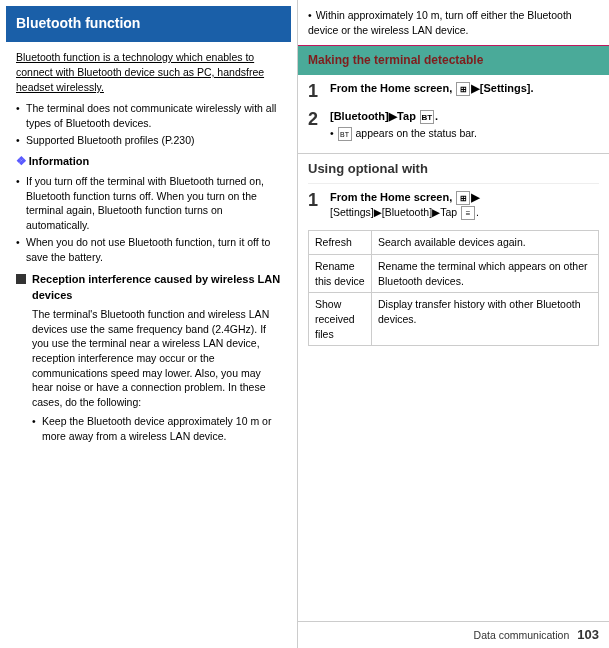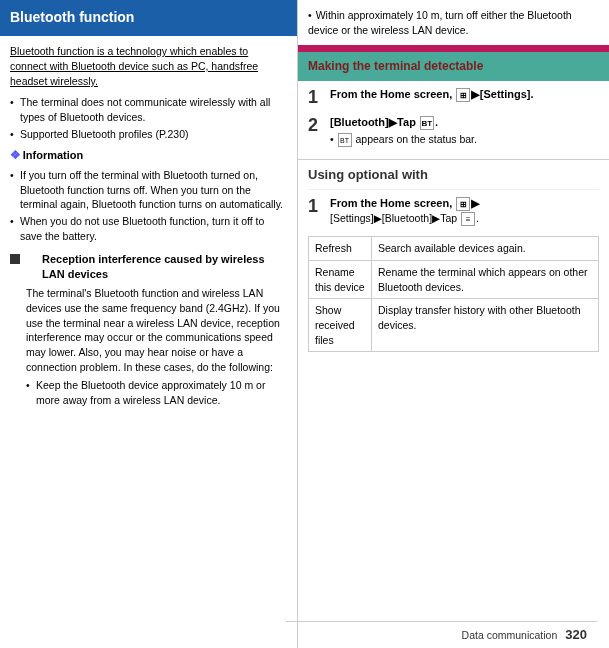--- a/index.html
+++ b/index.html
@@ -15,21 +15,21 @@
     .page-container {
       display: flex;
       width: 609px;
       min-height: 648px;
       position: relative;
     }
 
     
     .left-col {
       width: 298px;
-      padding: 0;
+      padding: 6px;
       border-right: 1px solid #ccc;
       font-size: 10.5px;
       line-height: 1.4;
     }
 
     .section-header-blue {
       background: #1a5fa8;
       color: #fff;
       font-size: 14px;
       font-weight: bold;
@@ -85,21 +85,20 @@
     }
 
     .reception-section {
       margin-top: 8px;
     }
 
     .reception-header {
       display: flex;
       align-items: flex-start;
       margin-bottom: 4px;
-      gap: 16px;
     }
 
     .square-bullet {
       display: inline-block;
       width: 10px;
       height: 10px;
       background: #333;
       margin-right: 6px;
       margin-top: 2px;
       flex-shrink: 0;
@@ -135,21 +134,21 @@
     
     .right-col {
       width: 311px;
       padding: 0;
       font-size: 10.5px;
       line-height: 1.4;
     }
 
     .right-top {
       padding: 8px 10px;
-      border-bottom: 7px solid #be185d;
+      border-bottom: 1px solid #be185d;
     }
 
     .right-top p {
       font-size: 10.5px;
       line-height: 1.4;
     }
 
     .section-header-teal {
       background: #4aaa99;
       color: #7f1d1d;
@@ -257,21 +256,21 @@
     }
 
     .menu-table td:last-child {
       background: #fff;
     }
 
     
     .page-footer {
       position: absolute;
       bottom: 0;
-      right: 12px;
+      right: 0;
       width: 311px;
       display: flex;
       justify-content: flex-end;
       align-items: center;
       padding: 4px 10px;
       border-top: 1px solid #ccc;
       font-size: 10.5px;
       color: #333;
     }
 
@@ -392,17 +391,17 @@
           <tr>
             <td>Show received files</td>
             <td>Display transfer history with other Bluetooth devices.</td>
           </tr>
         </tbody>
       </table>
     </div>
 
     <div class="page-footer">
       <span class="footer-label">Data communication</span>
-      <span class="footer-number">320</span>
+      <span class="footer-number">103</span>
     </div>
   </div>
 
 </div>
 
 </body></html>

